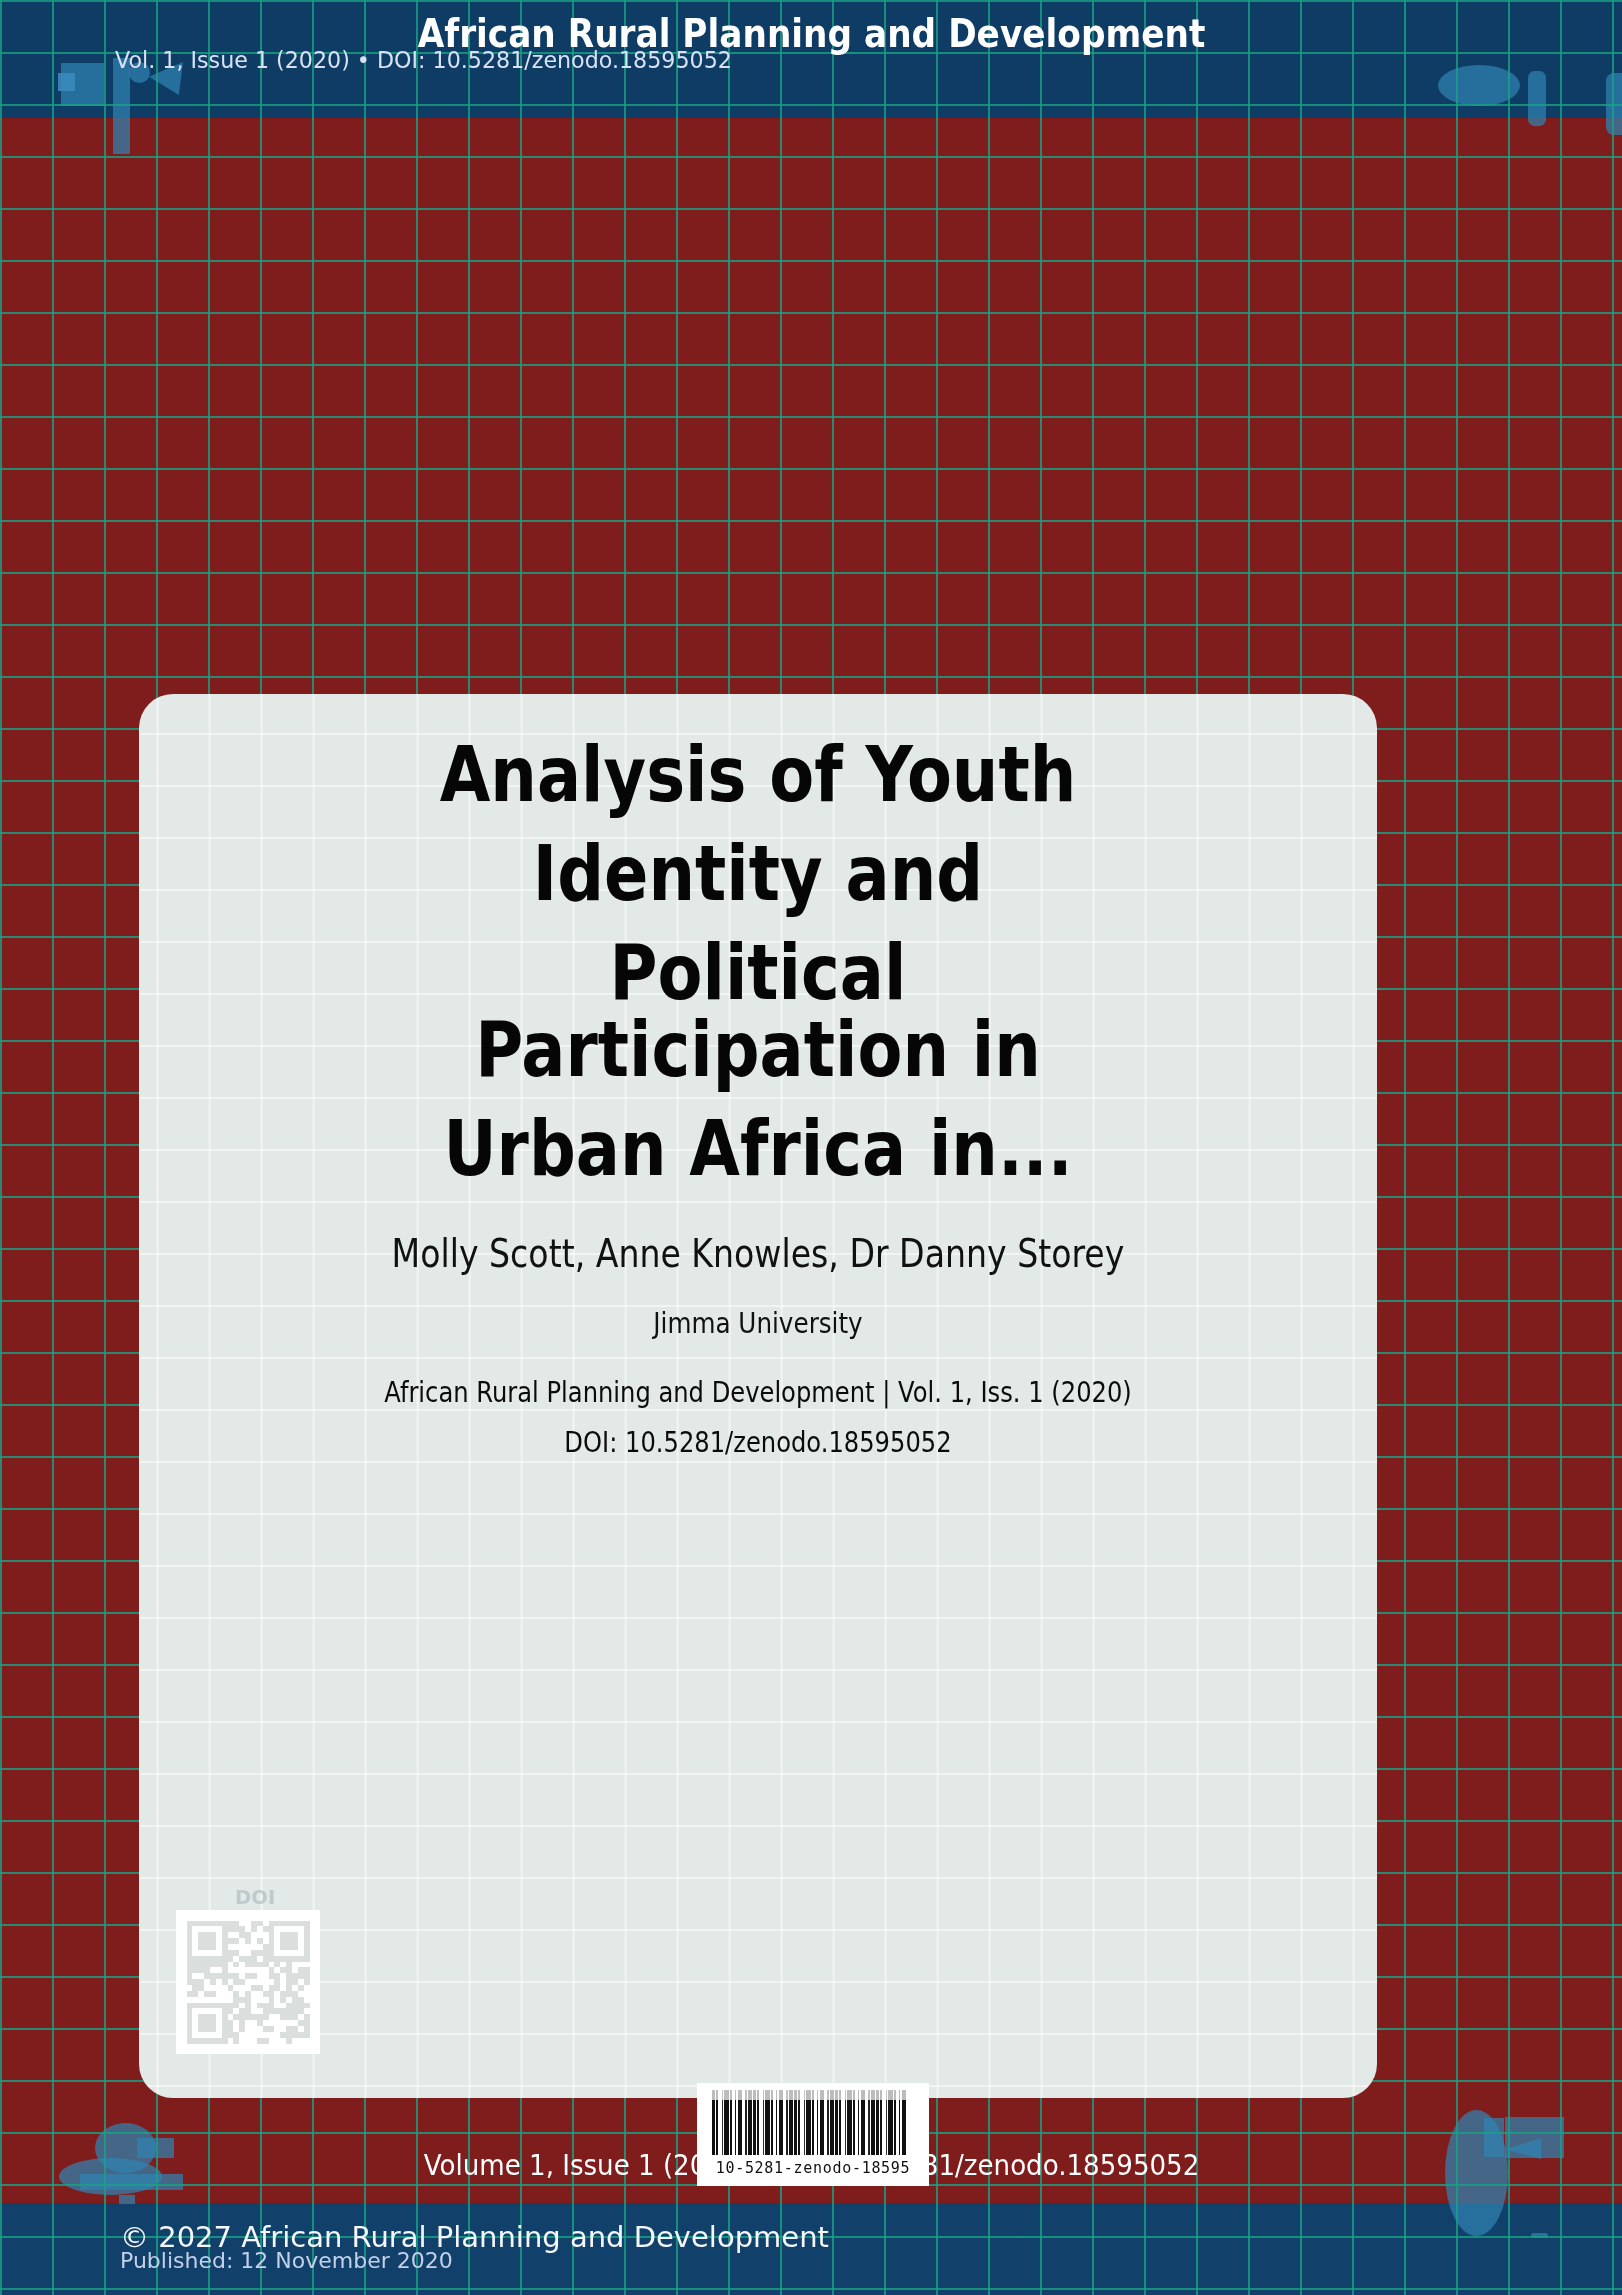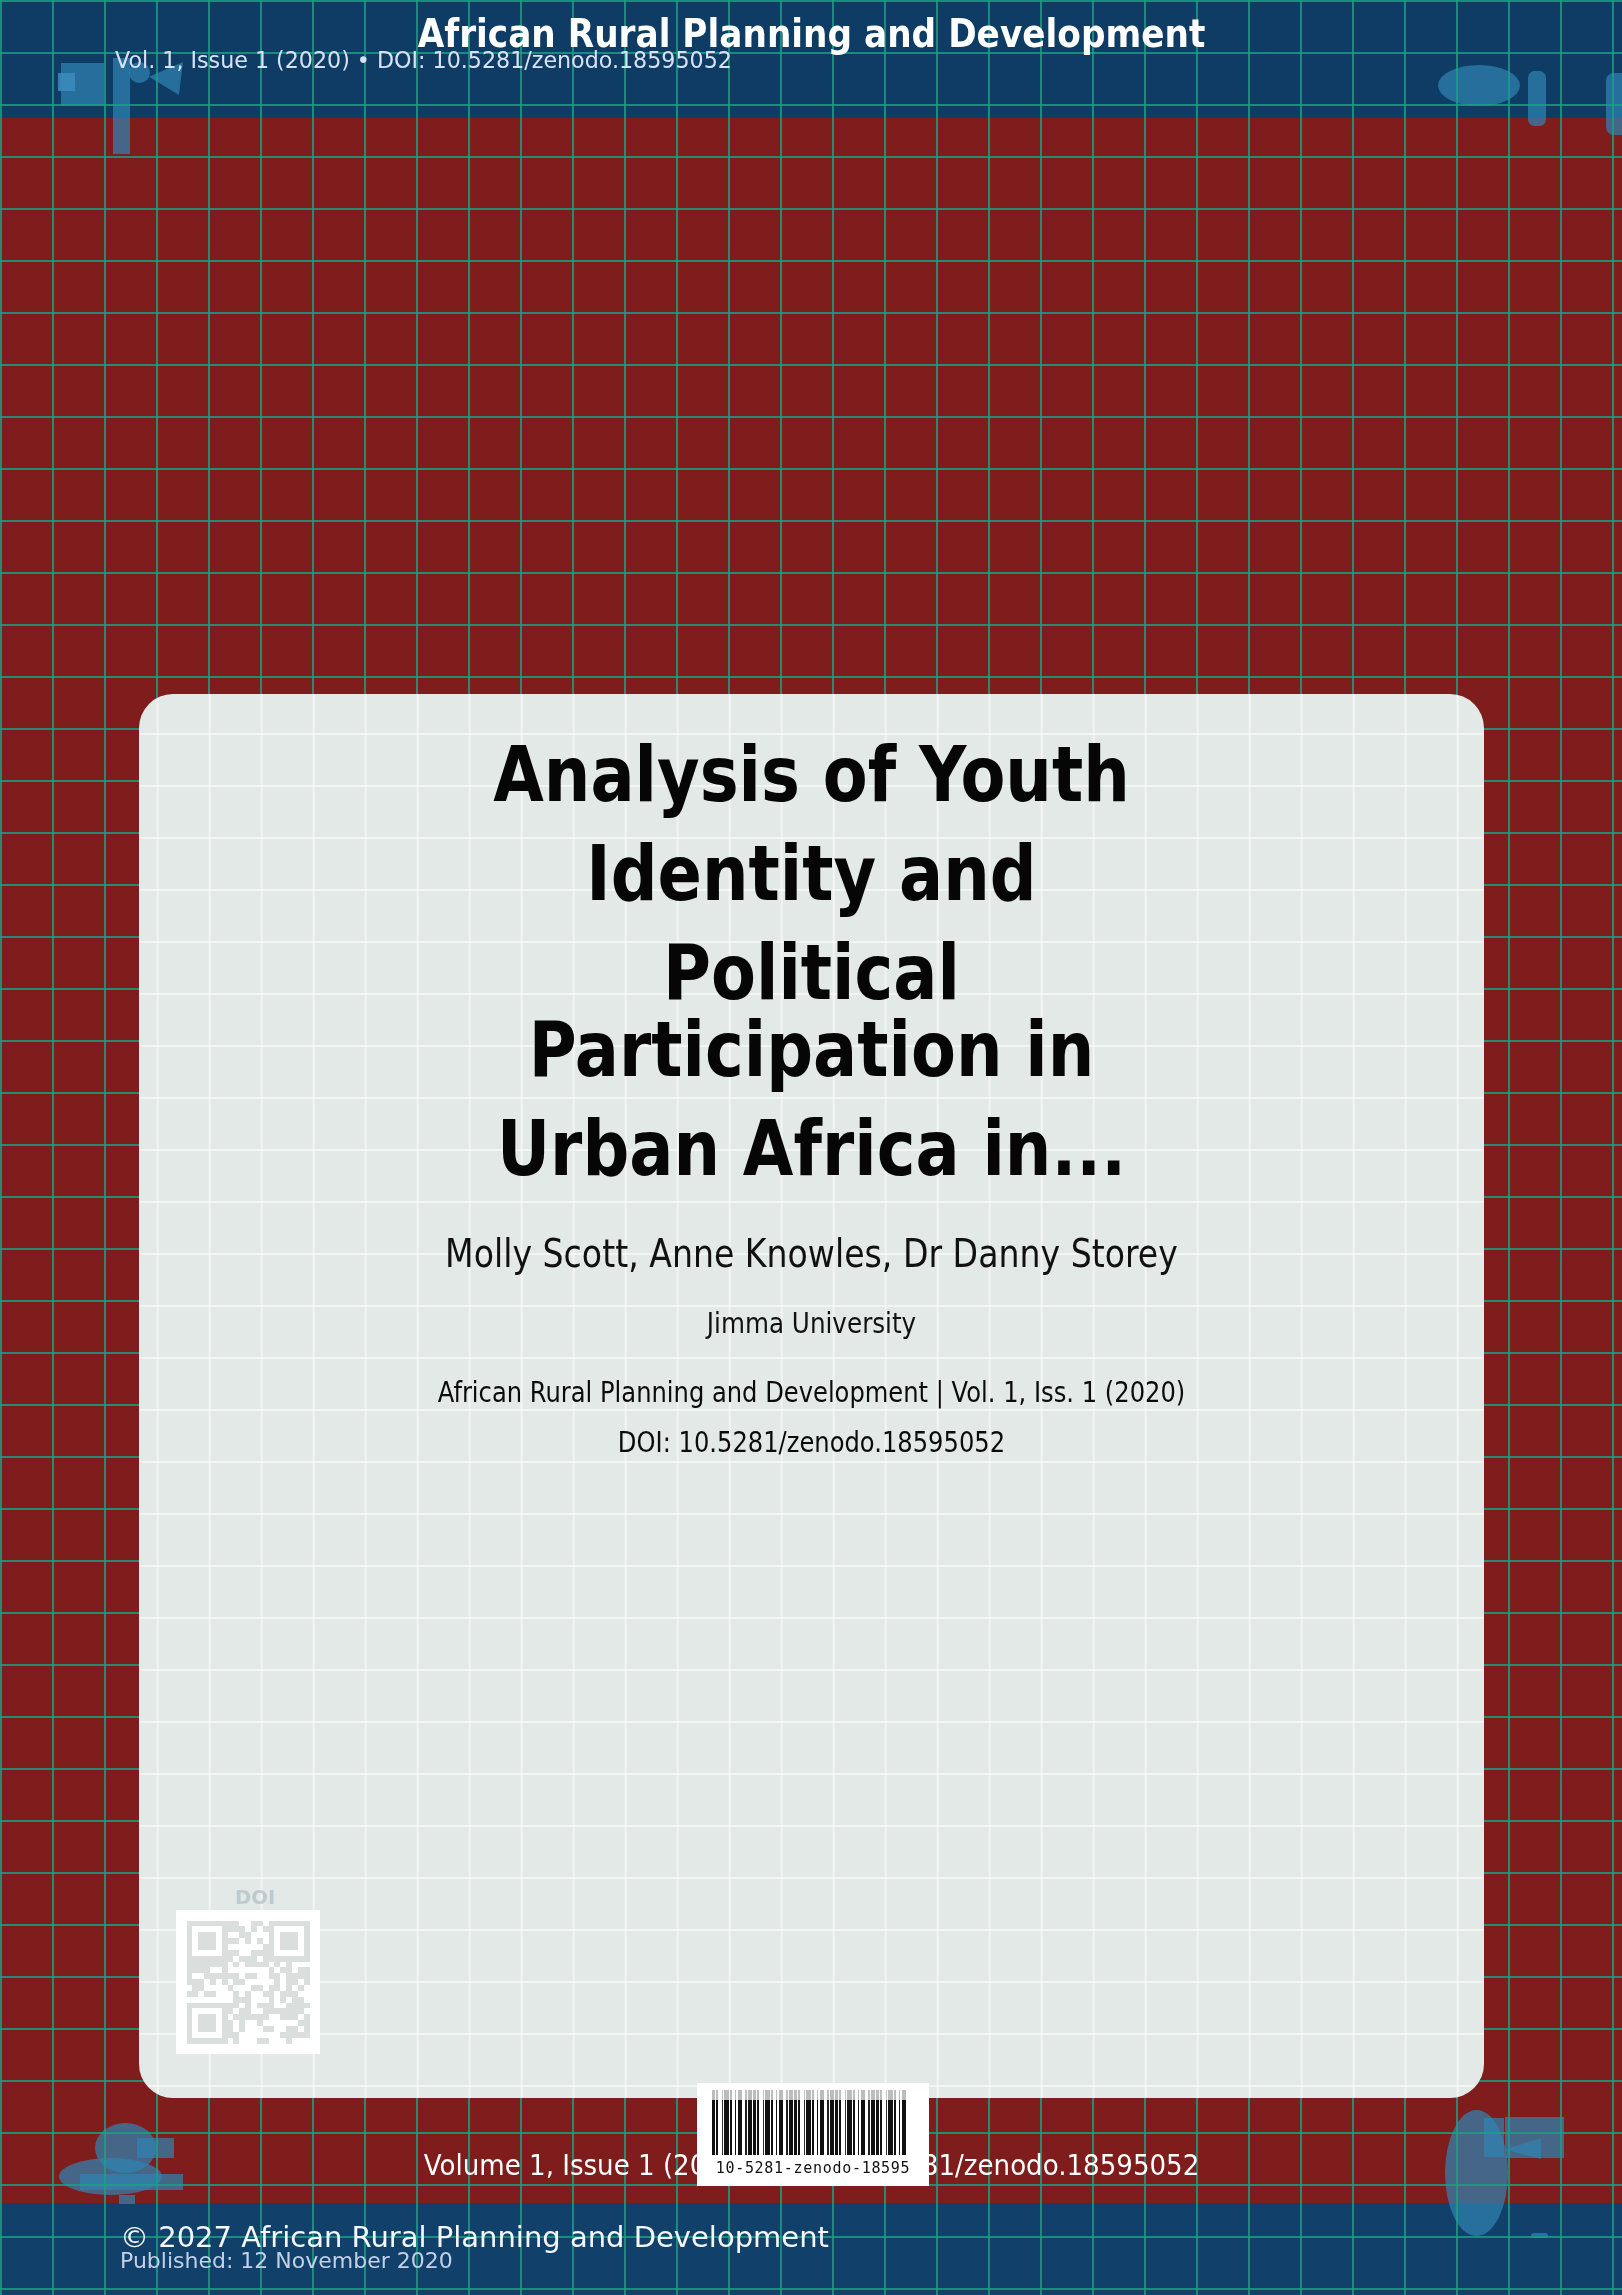--- a/index.html
+++ b/index.html
@@ -45,21 +45,21 @@
     transform:scaleX(.94);transform-origin:left center;white-space:nowrap;}
 
   
   .badge{position:absolute;left:1057px;top:106px;width:453px;height:220px;background:#ffffff;
          z-index:5;box-shadow:0 0 0 0.7px #c9c9c9 inset;}
   .badge-inner{position:absolute;inset:9.2px;background:#e4e4e4;display:flex;
                align-items:center;justify-content:center;}
   .badge-inner span{color:#5a5a5a;font-size:14.4px;letter-spacing:0.7px;}
 
   
-  .card{position:absolute;left:139px;top:694px;width:1345px;height:1404px;z-index:4;
+  .card{position:absolute;left:139px;top:694px;width:1238px;height:1404px;z-index:4;
     background-color:#e3e9e6;border-radius:34px;
     background-image:
       repeating-linear-gradient(to right, rgba(255,255,255,.55) 0 2px, transparent 2px 52px),
       repeating-linear-gradient(to bottom, rgba(255,255,255,.55) 0 2px, transparent 2px 52px);
     background-position:17.7px 39px;}
   .title-block{position:absolute;left:0;top:31px;width:100%;text-align:center;color:#060606;}
   .title-line{height:99px;line-height:99px;font-size:77px;font-weight:bold;
               transform:scaleX(.85);white-space:nowrap;}
   .title-line.tight{margin-top:-22px;}
   .authors{position:absolute;left:0;top:1178px;width:100%;text-align:center;color:#111;

